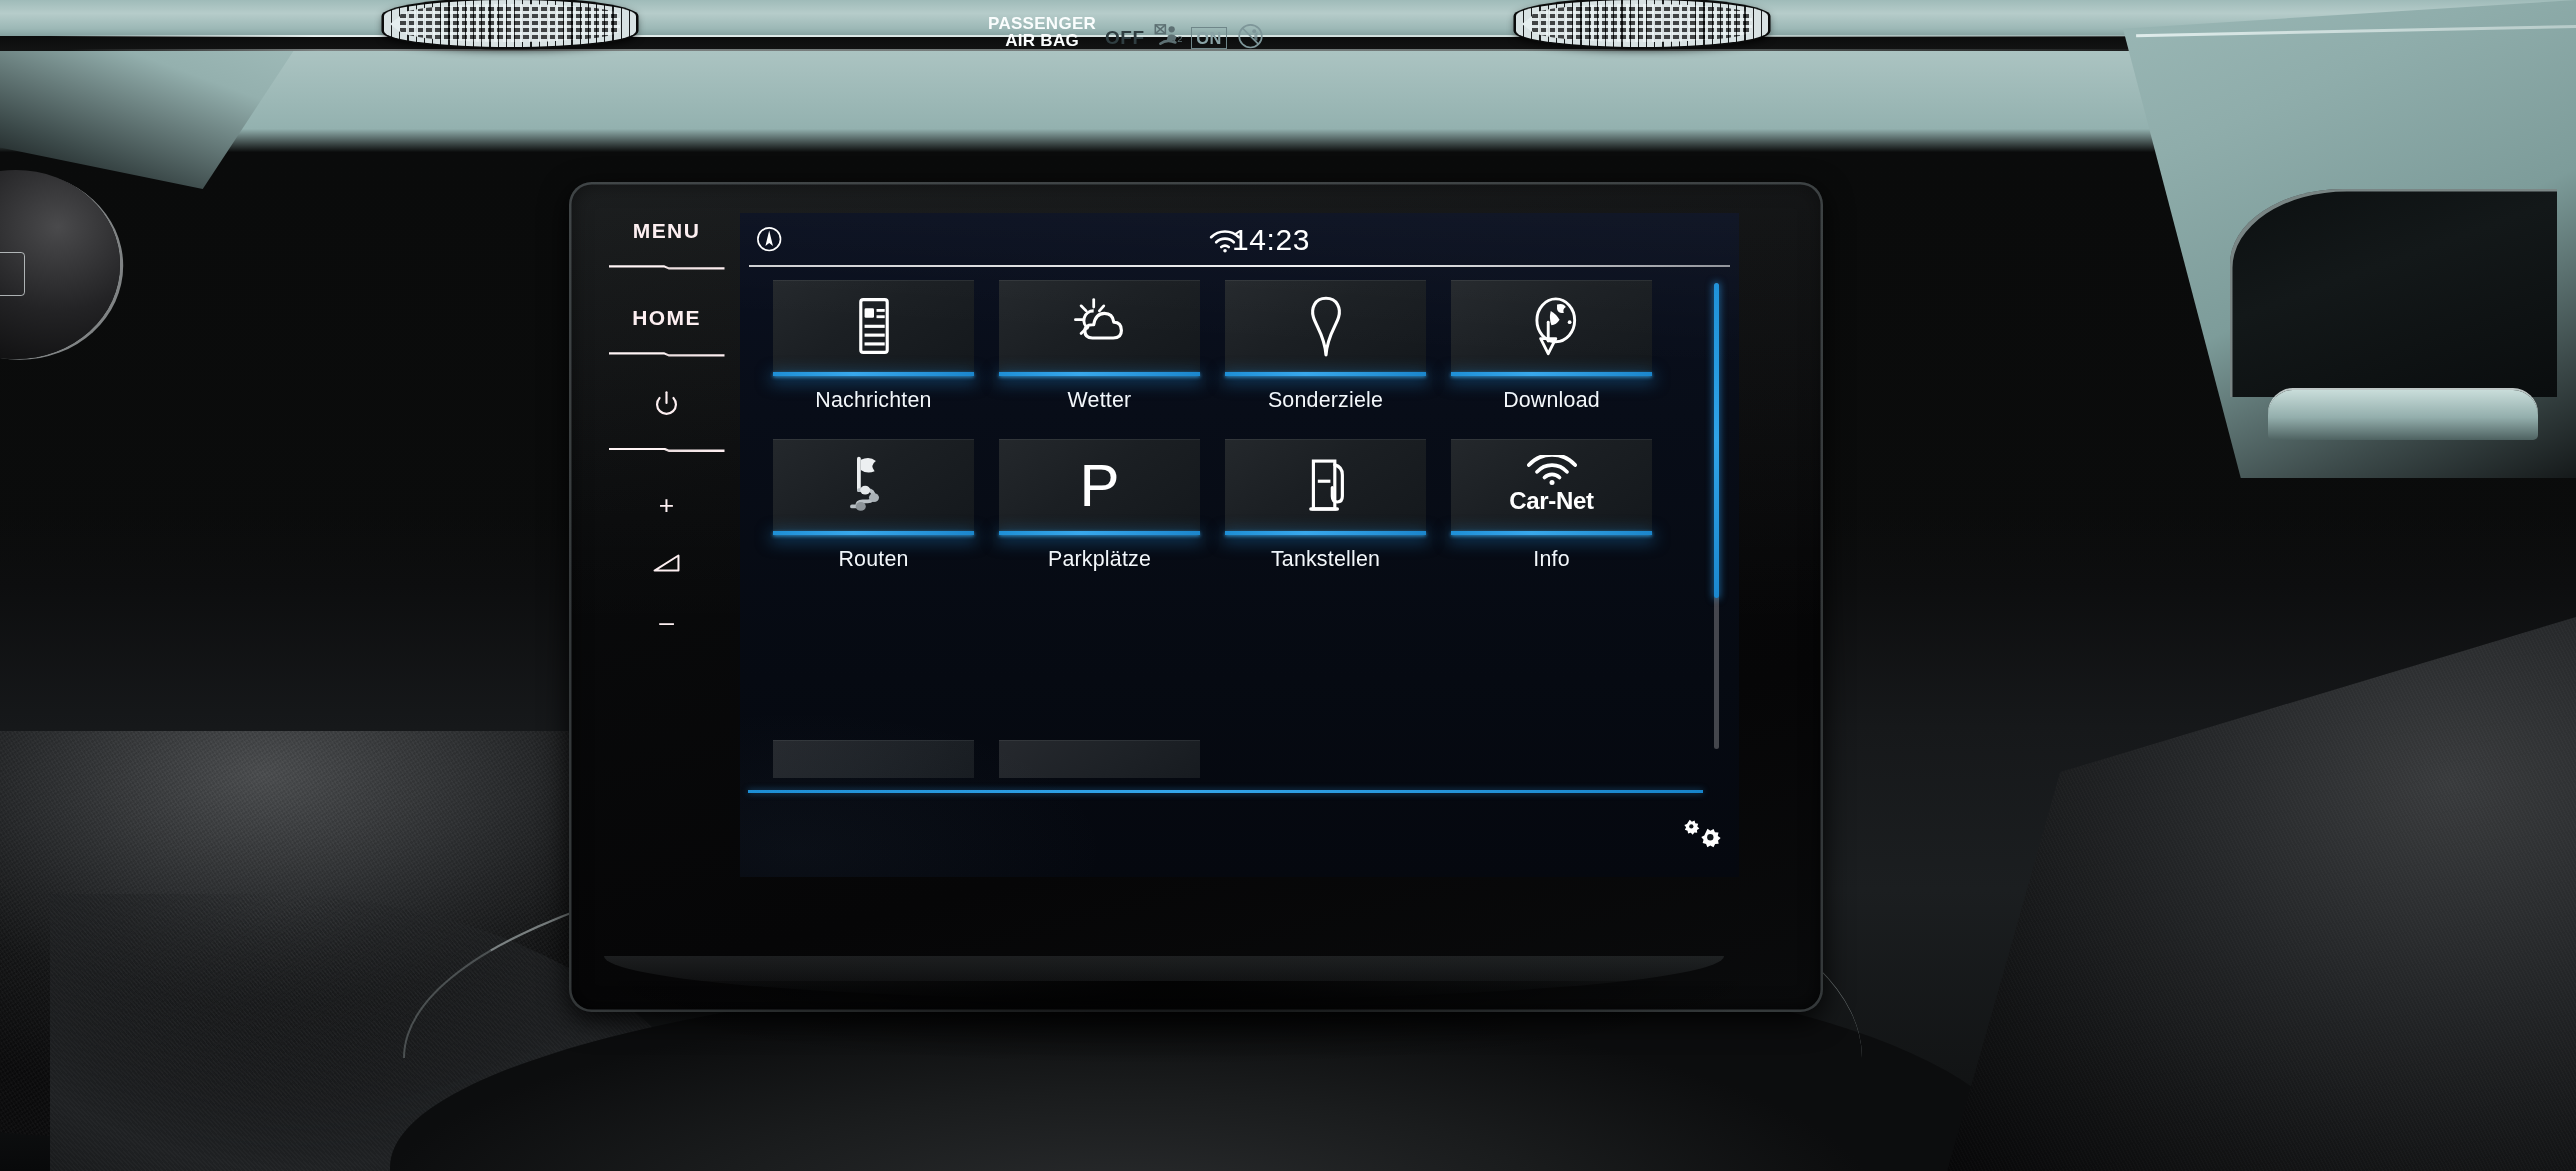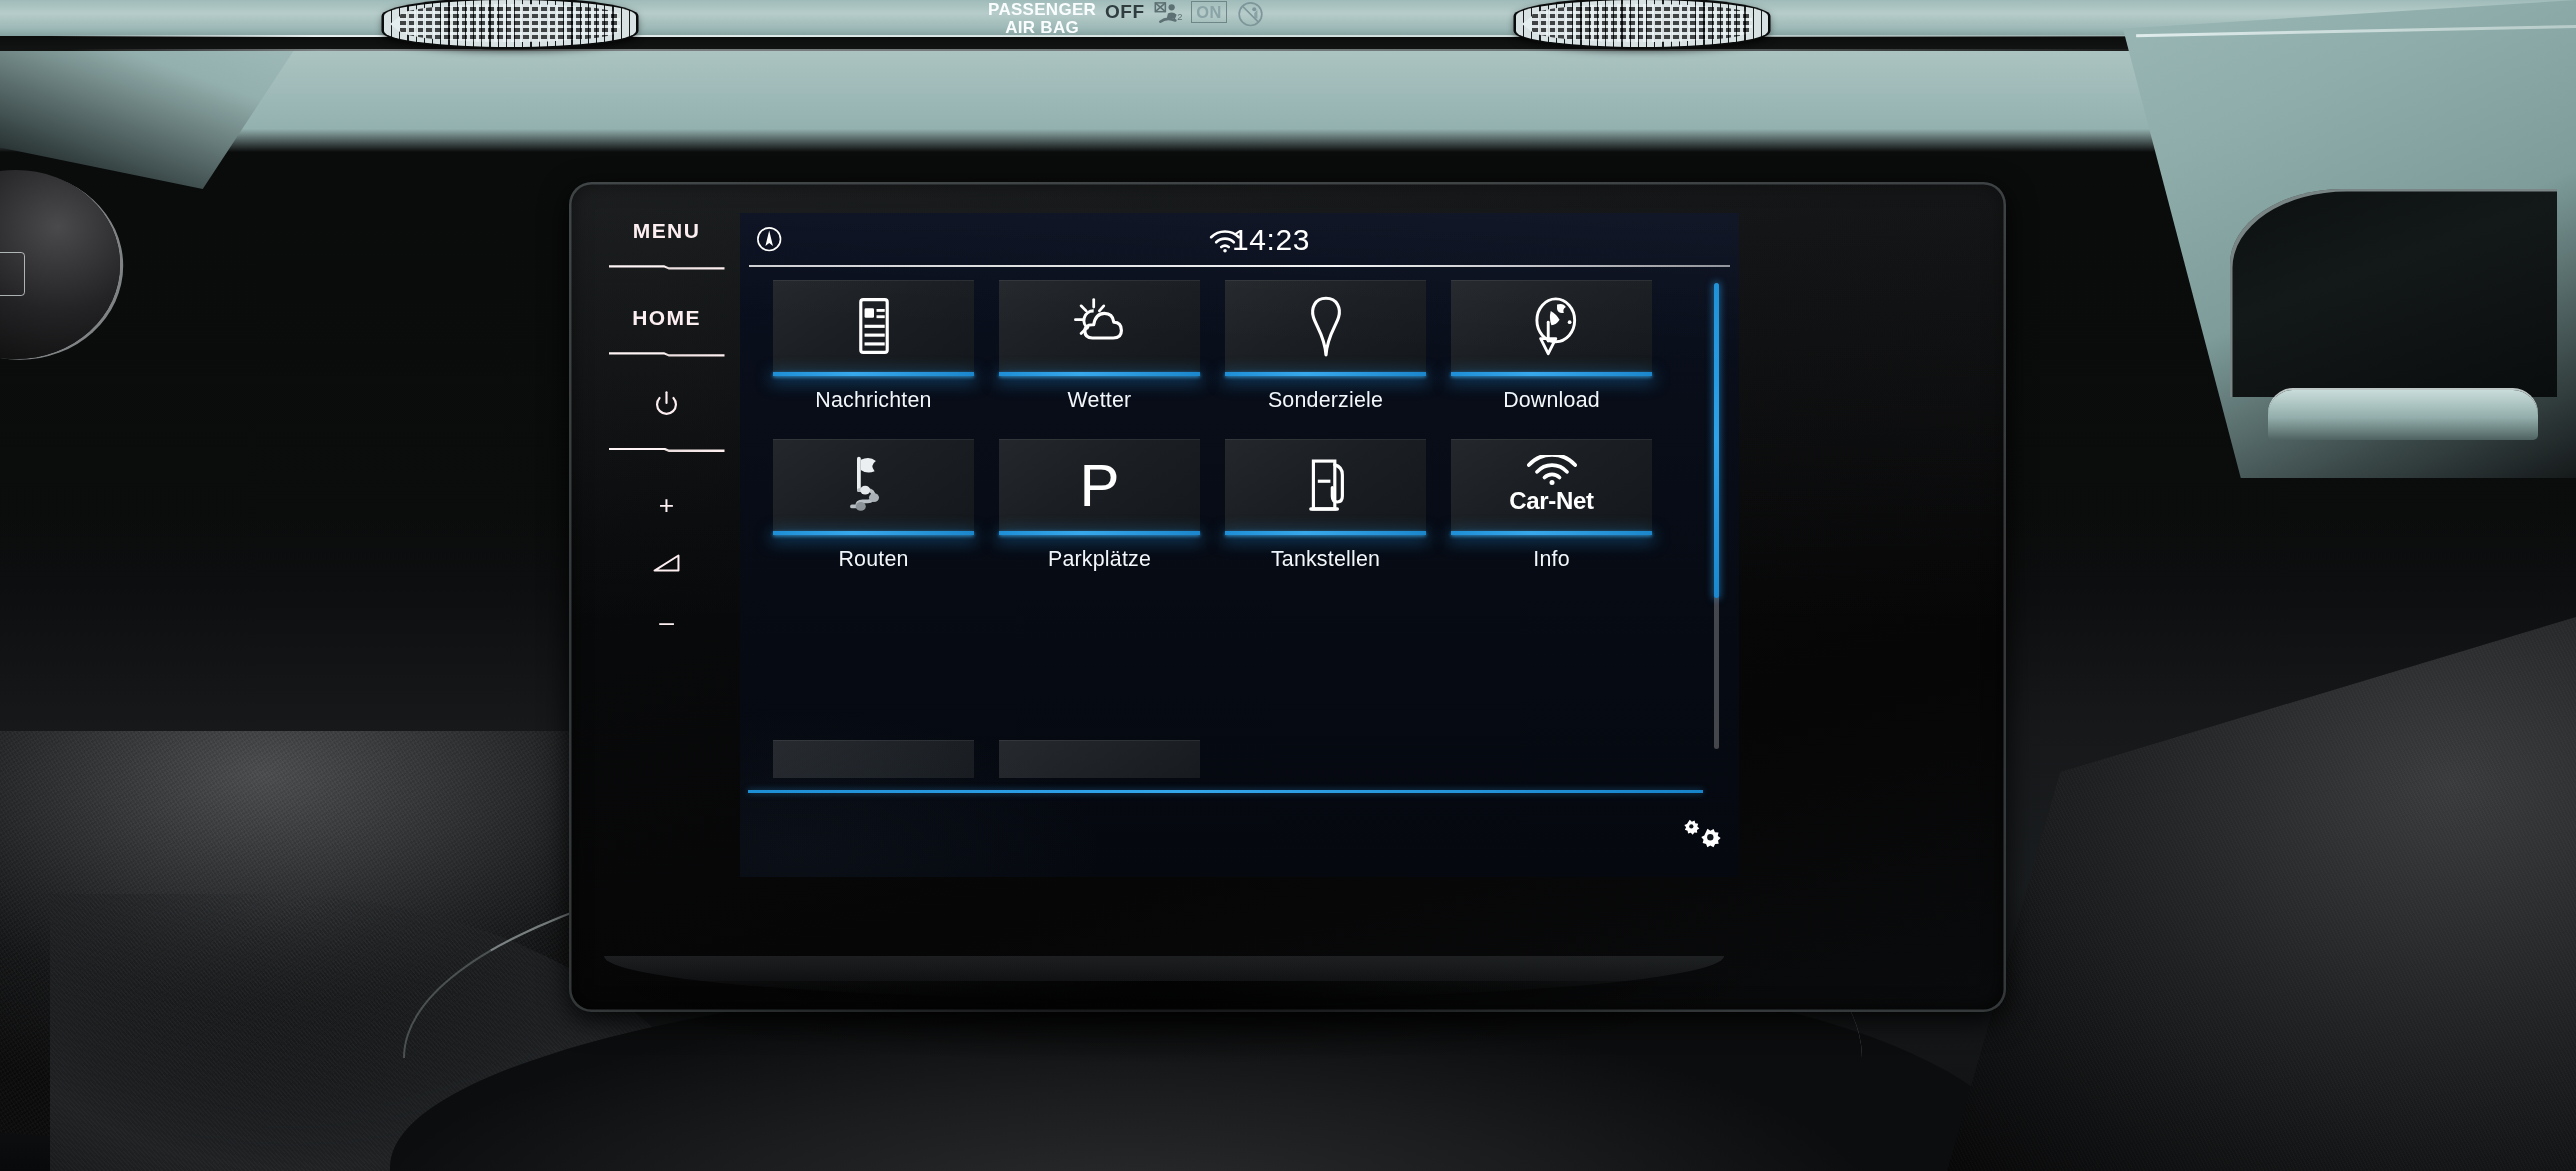--- a/index.html
+++ b/index.html
@@ -112,21 +112,21 @@
     position:absolute; right:0; bottom:0; width:629px; height:554px;
     background:
       repeating-linear-gradient(62deg, rgba(255,255,255,.016) 0 1.3px, rgba(0,0,0,.028) 1.3px 3.1px),
       radial-gradient(ellipse at 80% 30%, #3a3c3e 0%, #242628 40%, #101112 78%, #070708 100%);
     clip-path:polygon(18% 28%, 100% 0, 100% 100%, 0 100%);
   }
 
   
   .airbag {
     position:absolute; left:988px; top:1.3px; width:377px; height:48px;
-    display:flex; align-items:flex-start; gap:8.8px;
+    display:flex; align-items:flex-end; gap:8.8px;
     color:#f2f6f6;
   }
   .airbag .pa-txt {
     font-size:17px; font-weight:bold; line-height:1.02; letter-spacing:0.3px;
     text-align:center; color:#fafdfd;
   }
   .airbag .pa-off { font-size:19px; font-weight:600; color:#2f3d40; letter-spacing:0.6px; }
   .airbag .pa-on {
     font-size:16.4px; font-weight:bold; color:#8aa3a6;
     background:#44555800; border:1.3px solid #6f8689; padding:0.6px 3.8px;
@@ -152,21 +152,21 @@
     border-radius:50% / 30%;
   }
   .vent-arrow {
     position:absolute; left:6.3px; top:50%; transform:translateY(-50%);
     width:0;height:0; border-top:8.2px solid transparent; border-bottom:8.2px solid transparent;
     border-right:10.7px solid #e5eeef;
   }
 
   
   #housing {
-    position:absolute; left:569px; top:182px; width:1437px; height:830px;
+    position:absolute; left:569px; top:182px; width:1254px; height:830px;
   }
   .glass {
     position:absolute; inset:0; border-radius:22.6px;
     background:linear-gradient(165deg,#111314 0%,#090a0b 30%, #060607 70%, #0a0b0c 100%);
     box-shadow:
       inset 0 0 0 2.5px rgba(190,205,207,.26),
       inset 0 0 21.4px rgba(0,0,0,.9),
       0 8.8px 29px rgba(0,0,0,.88);
   }
   .glass-hl {

